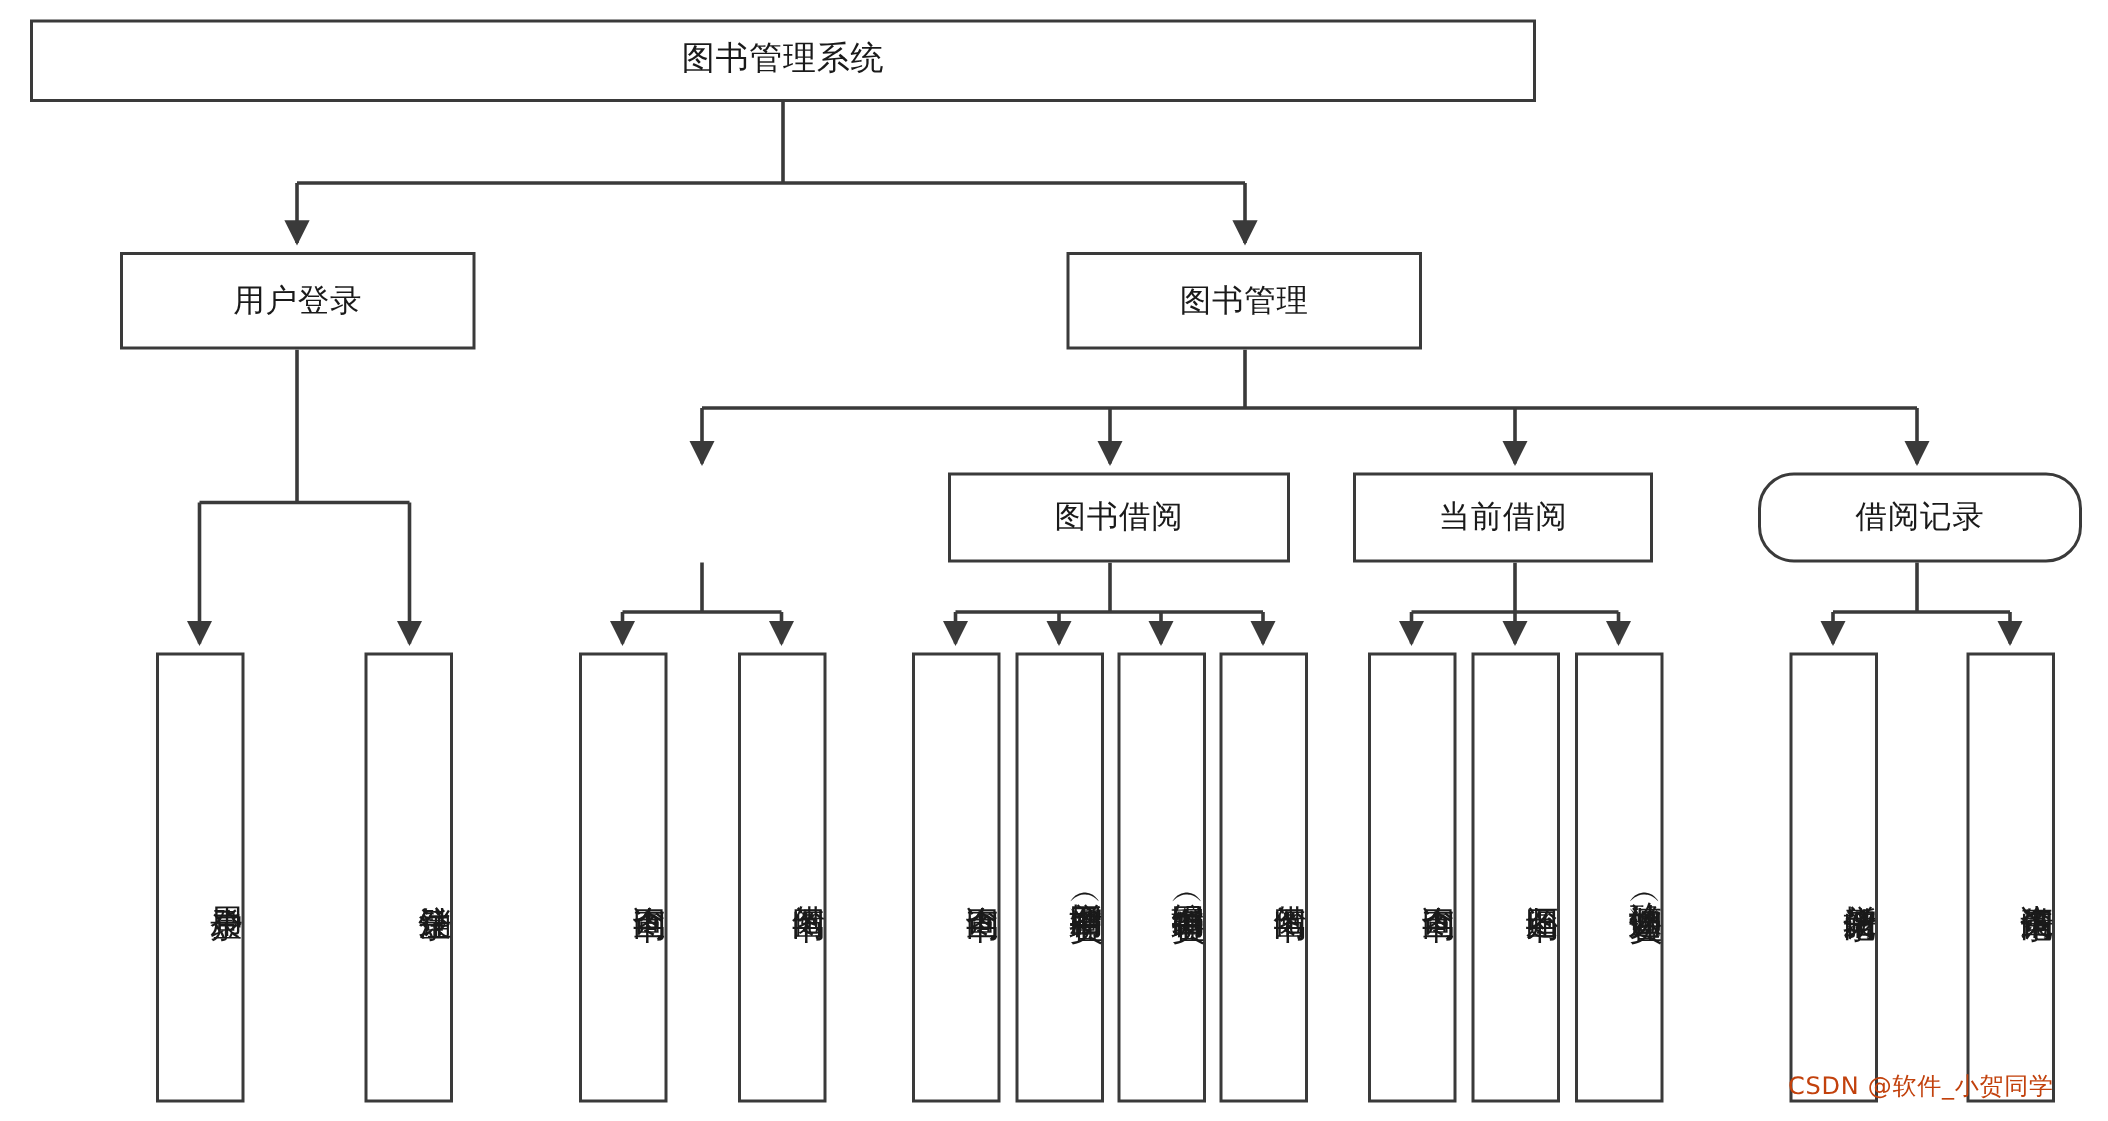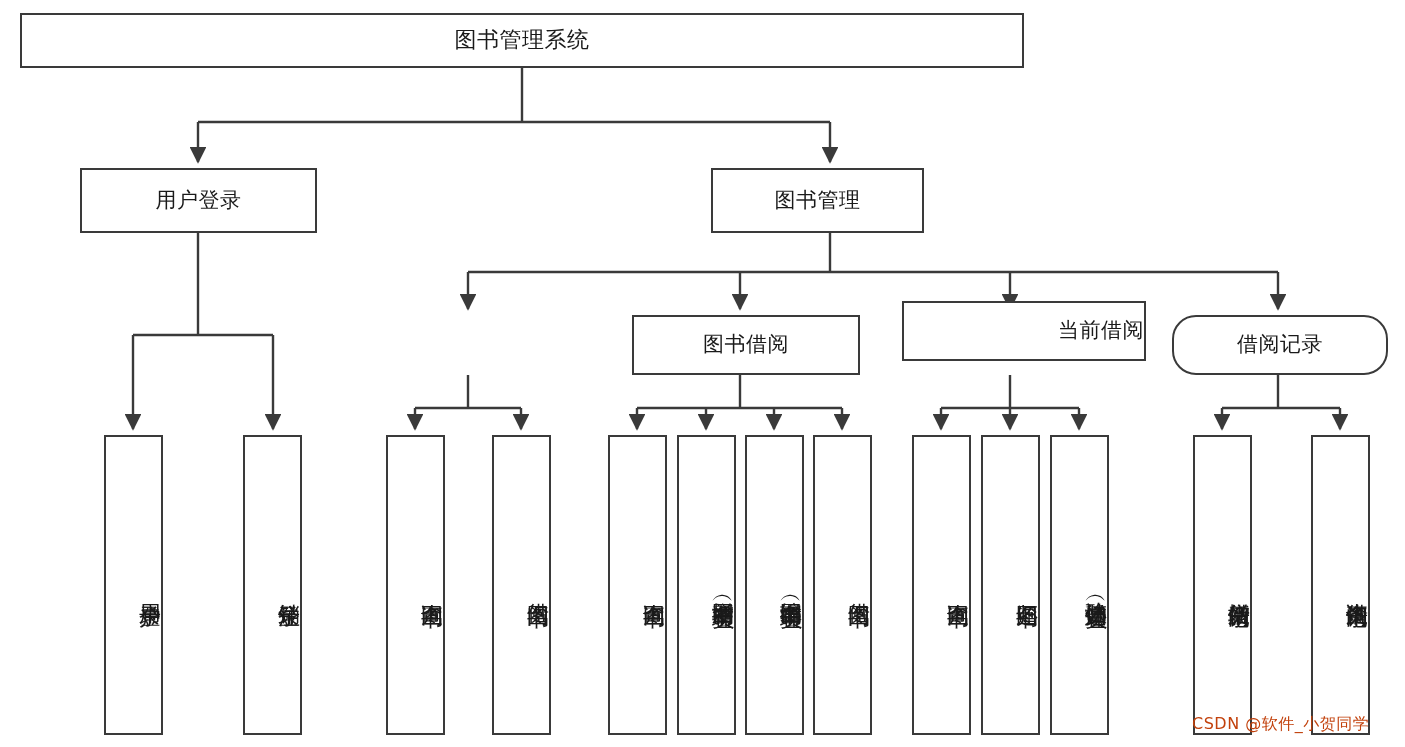--- a/index.html
+++ b/index.html
@@ -125,28 +125,28 @@
     </g>
   </svg>
 
   <div class="node h root" style="left:20px; top:13px; width:1004px; height:55px;">
     <span>图书管理系统</span>
   </div>
 
   <div class="node h" style="left:80px; top:168px; width:237px; height:65px;">
     <span>用户登录</span>
   </div>
-  <div class="node h" style="left:711px; top:168px; width:213px; height:65px;justify-content:center;">
+  <div class="node h" style="left:711px; top:168px; width:237px; height:65px;justify-content:center;">
     <span>图书管理</span>
   </div>
 
   <div class="node h" style="left:632px; top:315px; width:228px; height:60px;">
     <span>图书借阅</span>
   </div>
-  <div class="node h" style="left:902px; top:301px; width:244px; height:60px;justify-content:flex-end;">
+  <div class="node h" style="left:902px; top:315px; width:200px; height:60px;">
     <span>当前借阅</span>
   </div>
   <div class="node h" style="left:1172px; top:315px; width:216px; height:60px;border-radius:24px;">
     <span>借阅记录</span>
   </div>
 
   <div class="node v" style="left:104px; top:435px; width:59px; height:300px;">
     <span>用户登录</span>
   </div>
   <div class="node v" style="left:243px; top:435px; width:59px; height:300px;">

